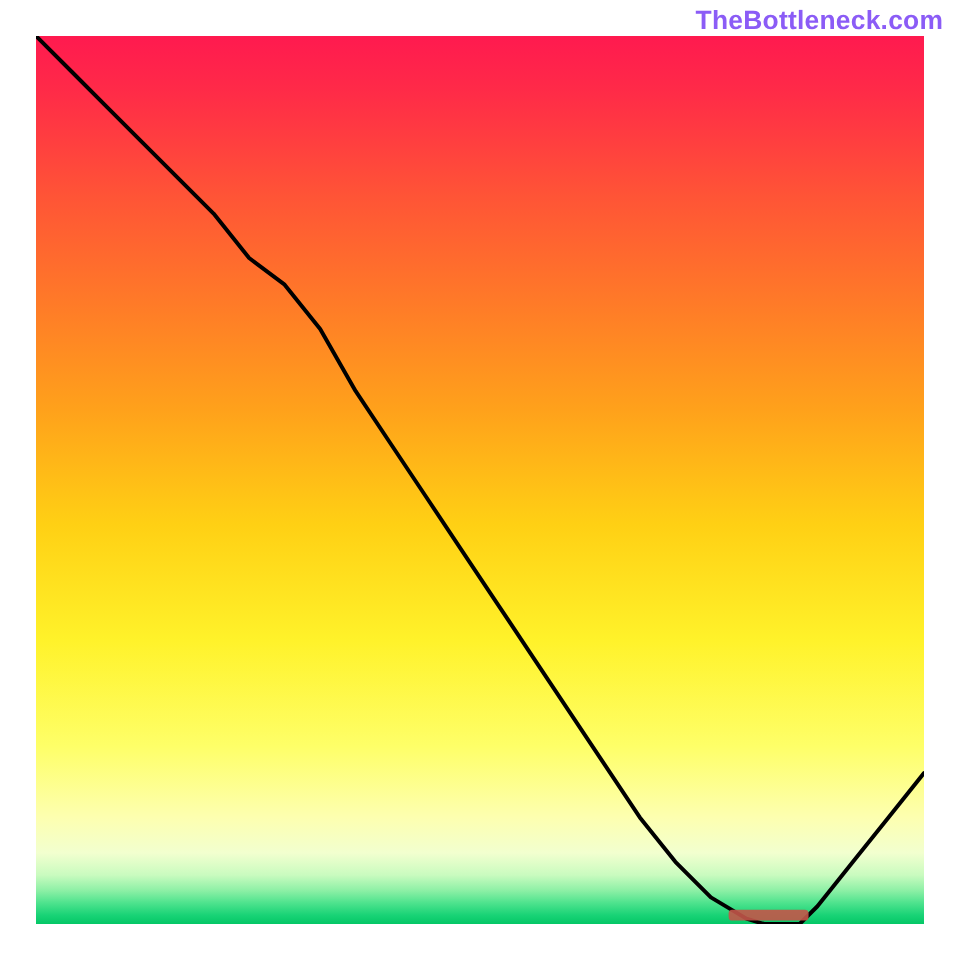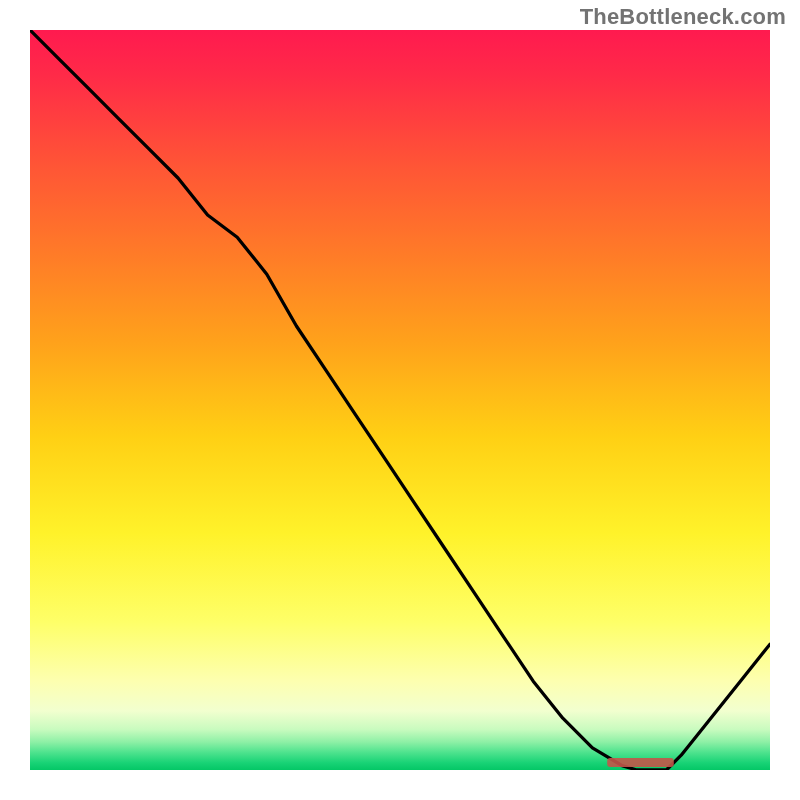--- a/index.html
+++ b/index.html
@@ -15,21 +15,21 @@
     position: relative;
     width: 800px;
     height: 800px;
   }
   .watermark {
     position: absolute;
     top: 4px;
     right: 14px;
     font-size: 22px;
     font-weight: 600;
-    color: #737373;
+    color: #8b5cf6;
     letter-spacing: 0.2px;
     pointer-events: none;
   }
   .plot {
     position: absolute;
     left: 30px;
     top: 30px;
     width: 740px;
     height: 740px;
     display: block;

